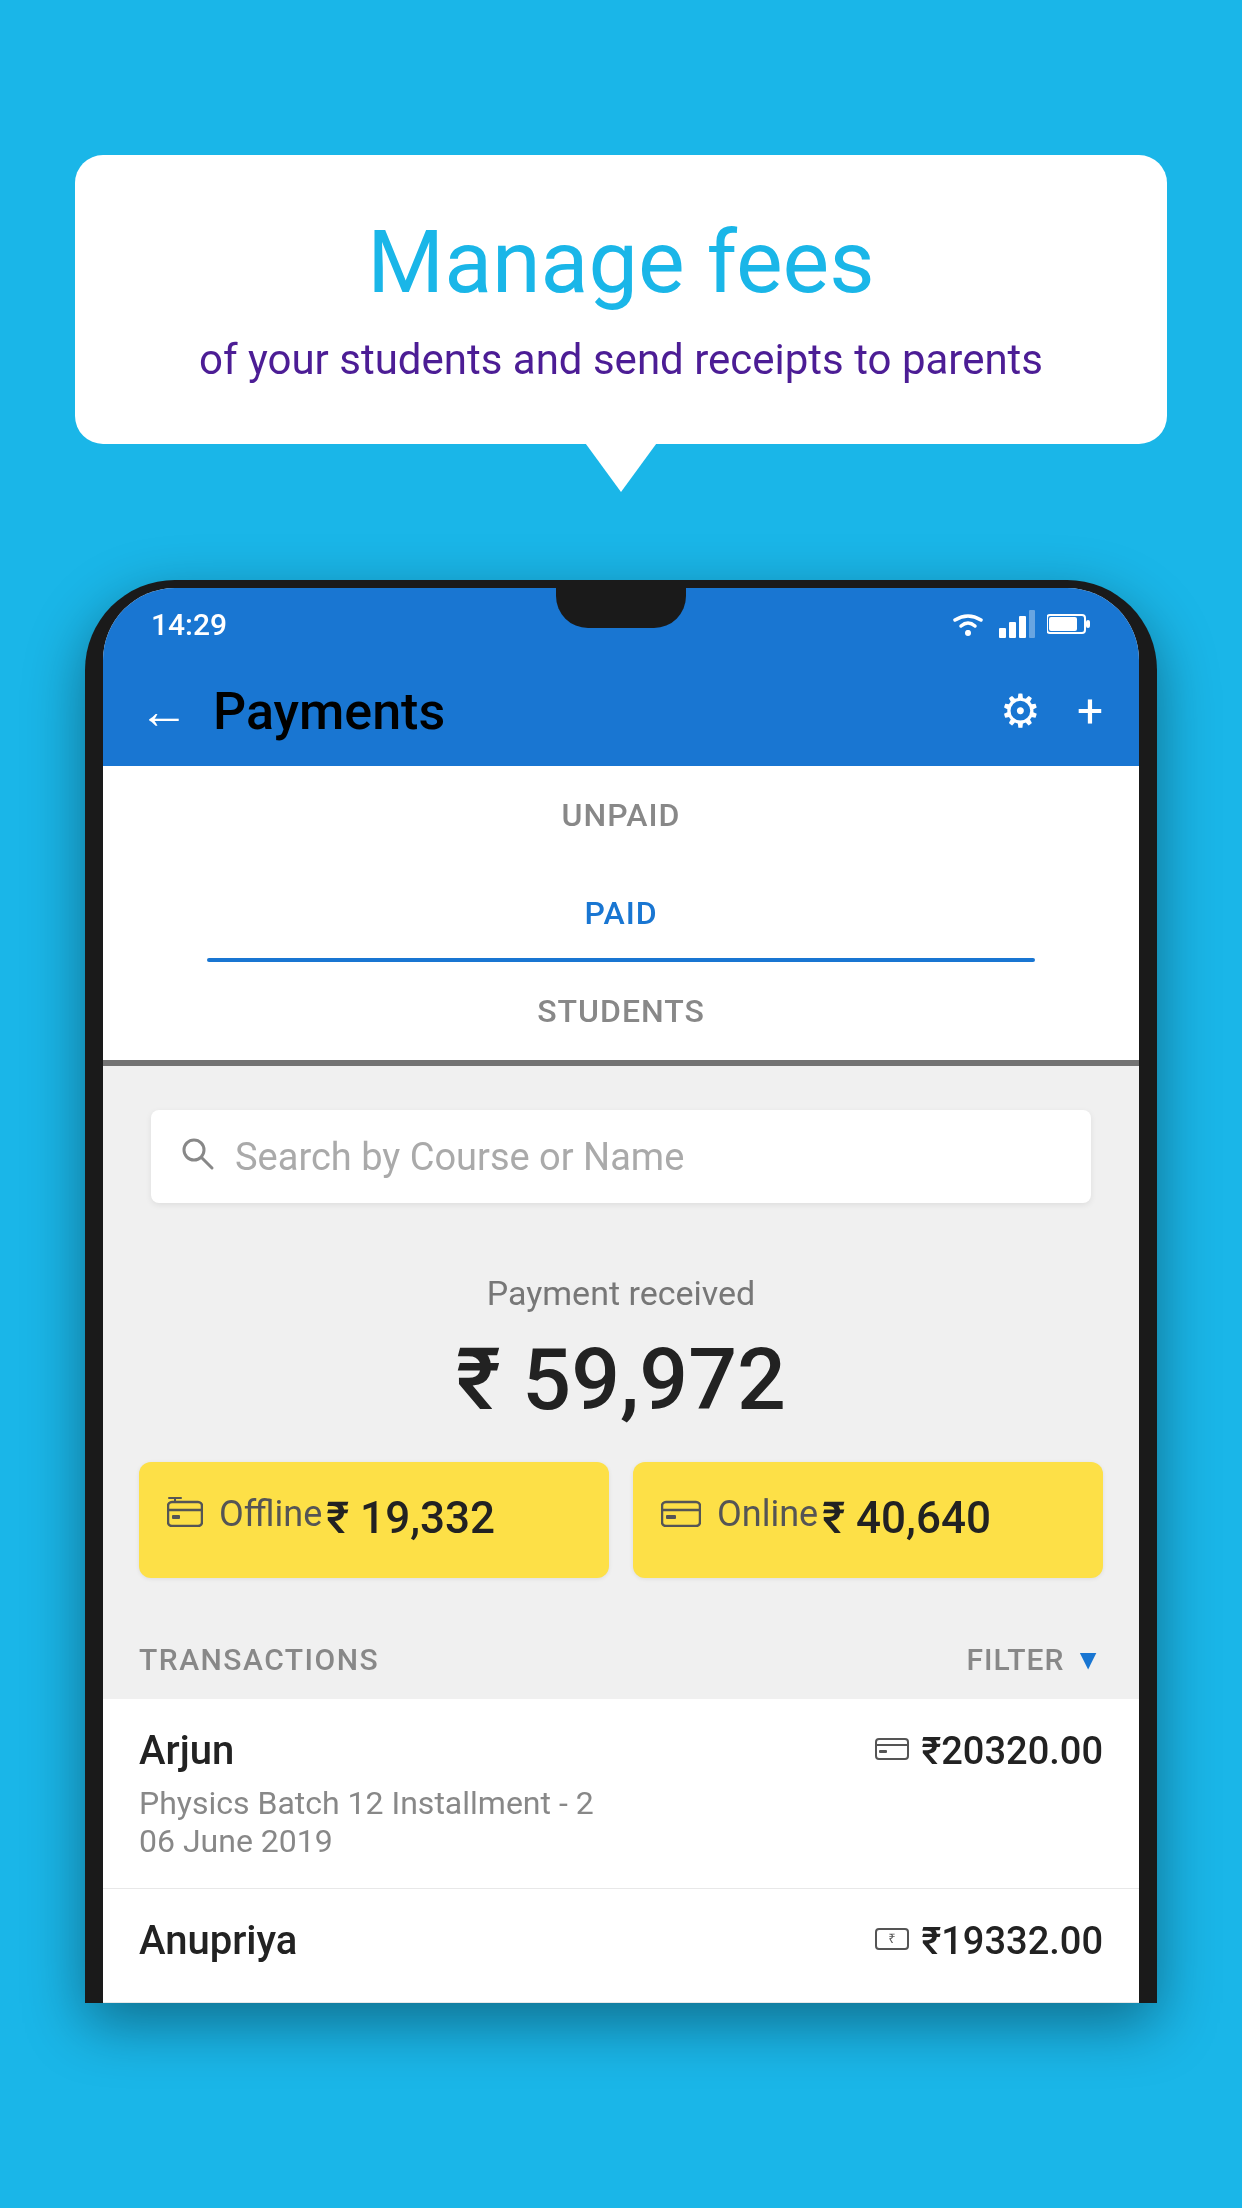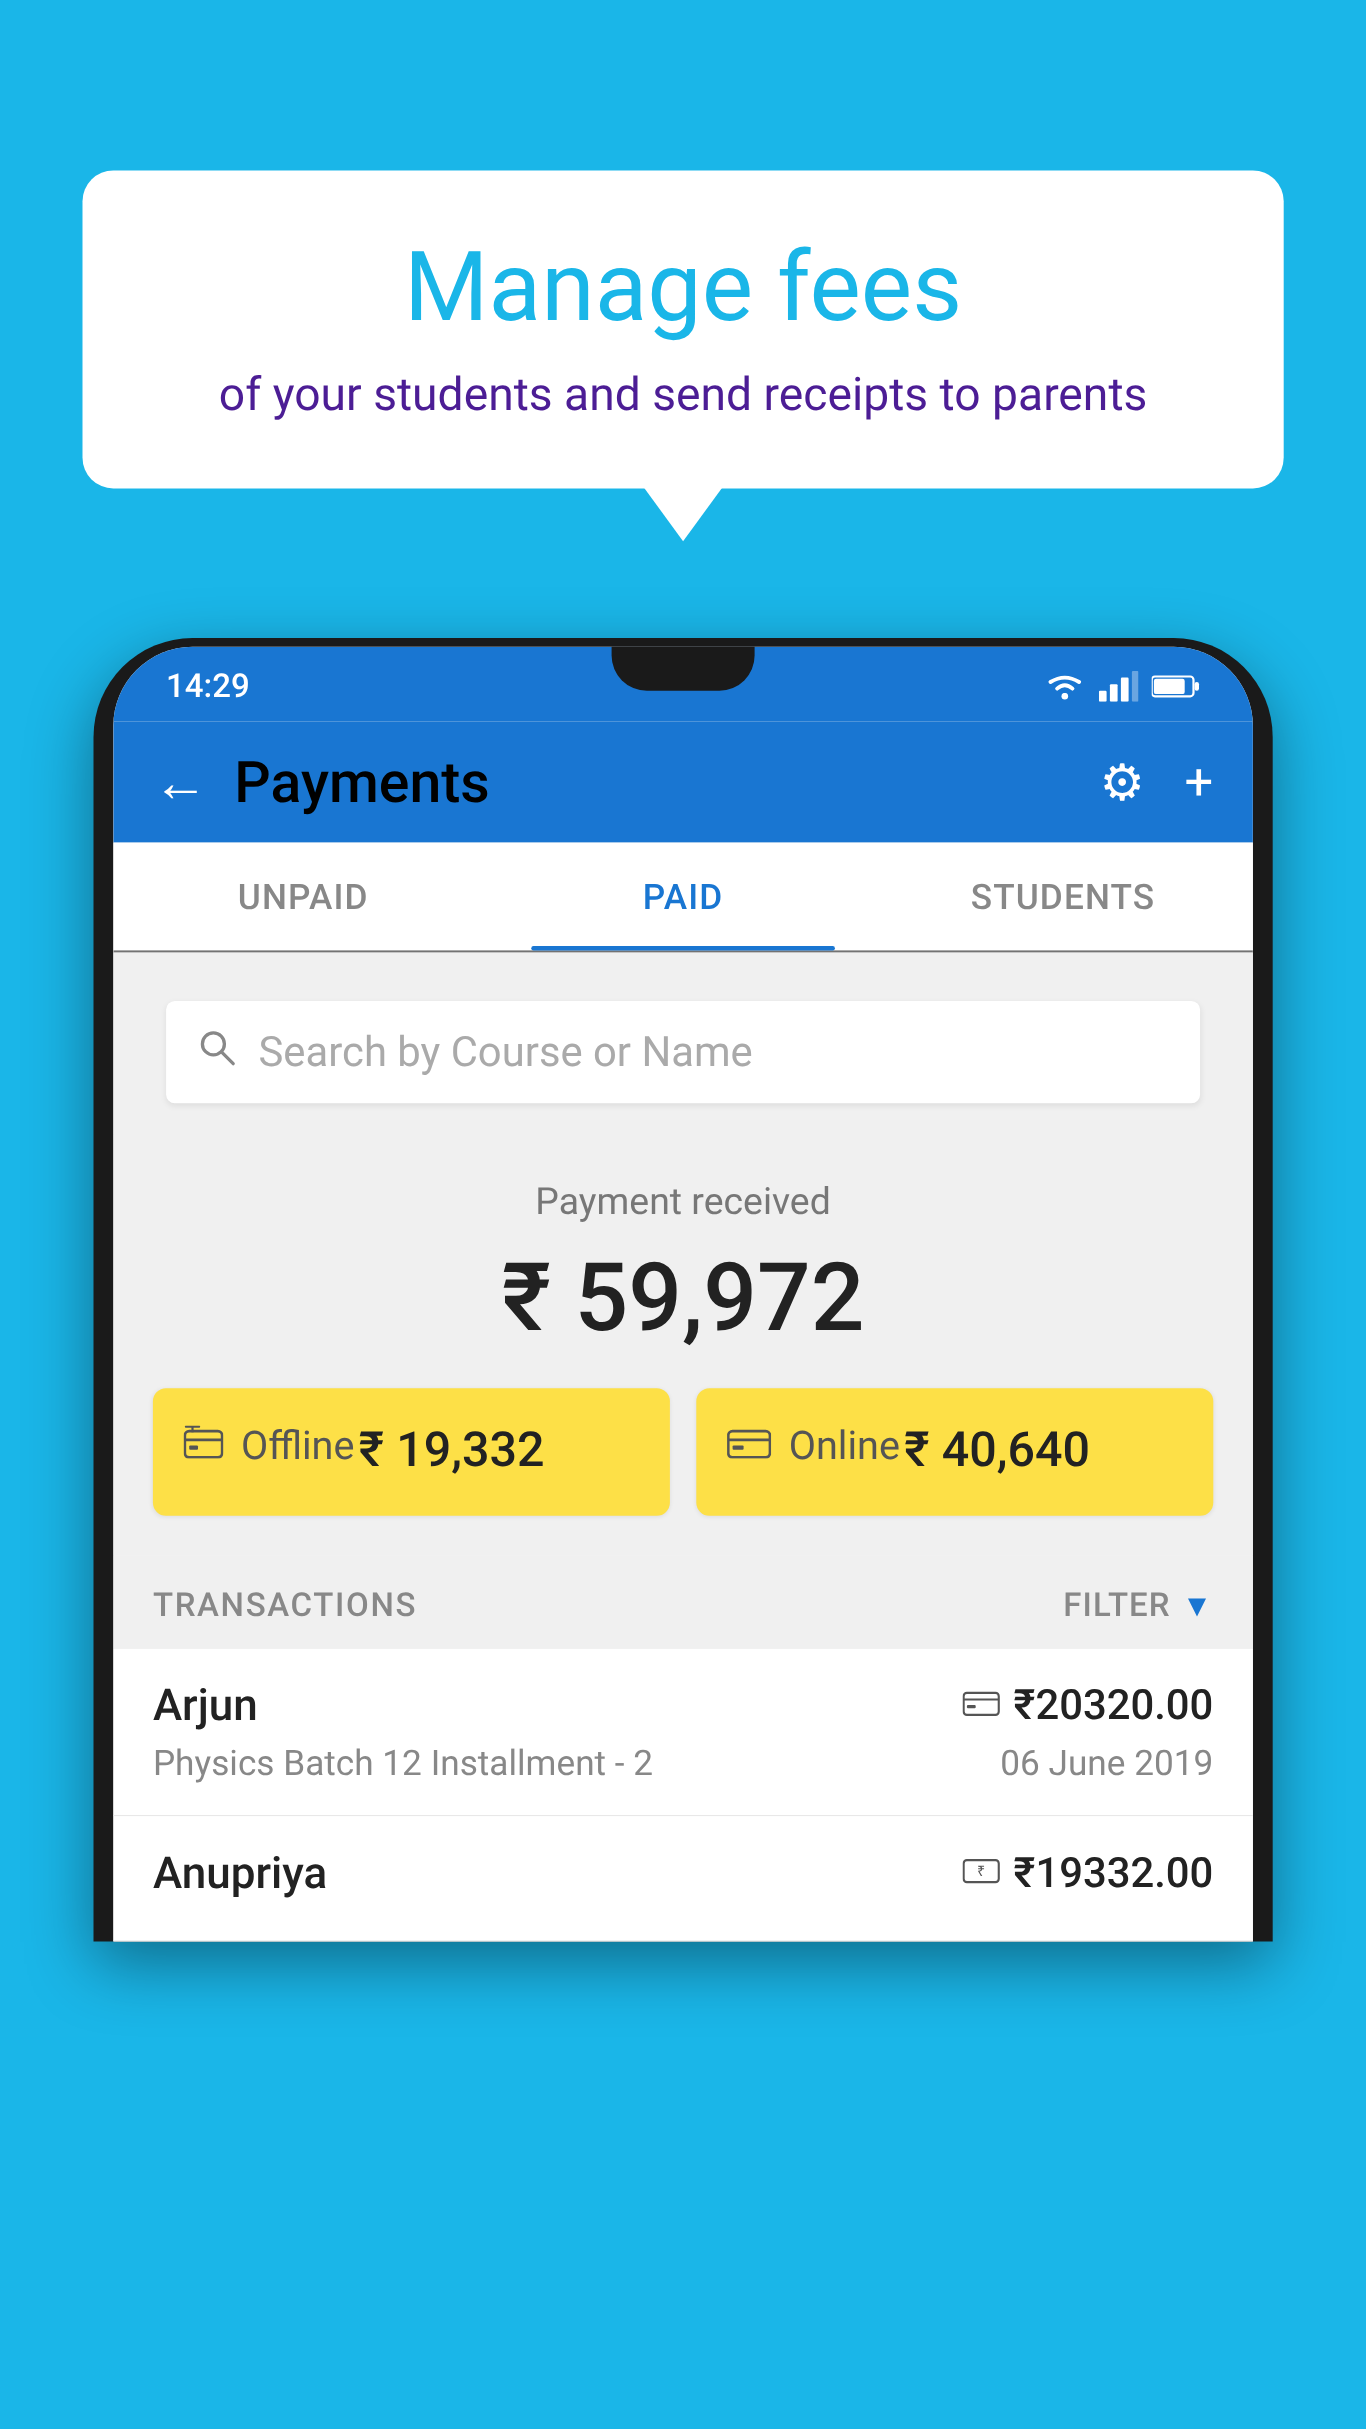--- a/index.html
+++ b/index.html
@@ -125,21 +125,22 @@
 
     .icon-btn {
       color: white;
       font-size: 46px;
     }
 
     
     .tabs {
       background: white;
       display: flex;
-      border-bottom: 2px solid #737373;
+      border-bottom: 6px solid #737373;
+      flex-direction: column;
     }
 
     .tab {
       flex: 1;
       text-align: center;
       padding: 30px 8px;
       font-size: 32px;
       font-weight: 500;
       color: #888;
       letter-spacing: 1px;
@@ -310,20 +311,21 @@
 
     .amount-value {
       font-size: 38px;
       font-weight: 500;
       color: #222;
     }
 
     .transaction-bottom {
       display: flex;
       justify-content: space-between;
+      flex-direction: column;
     }
 
     .course-info {
       font-size: 32px;
       color: #888;
     }
 
     .date-info {
       font-size: 32px;
       color: #888;

